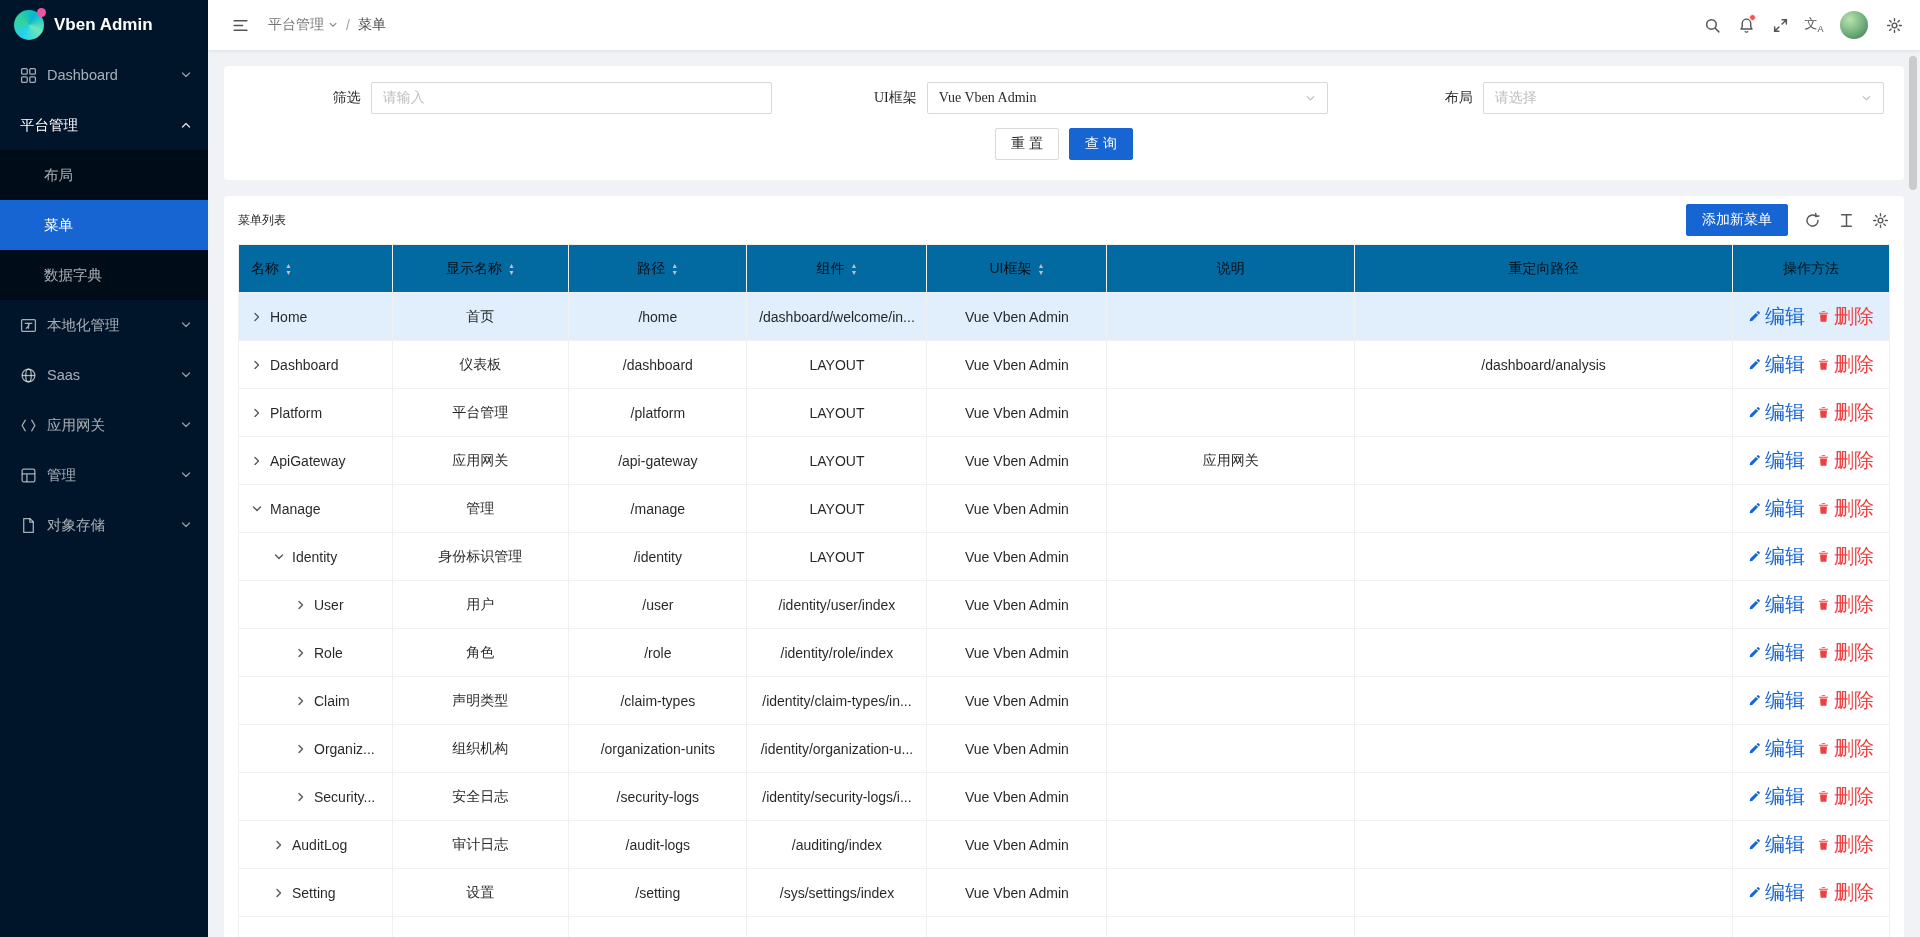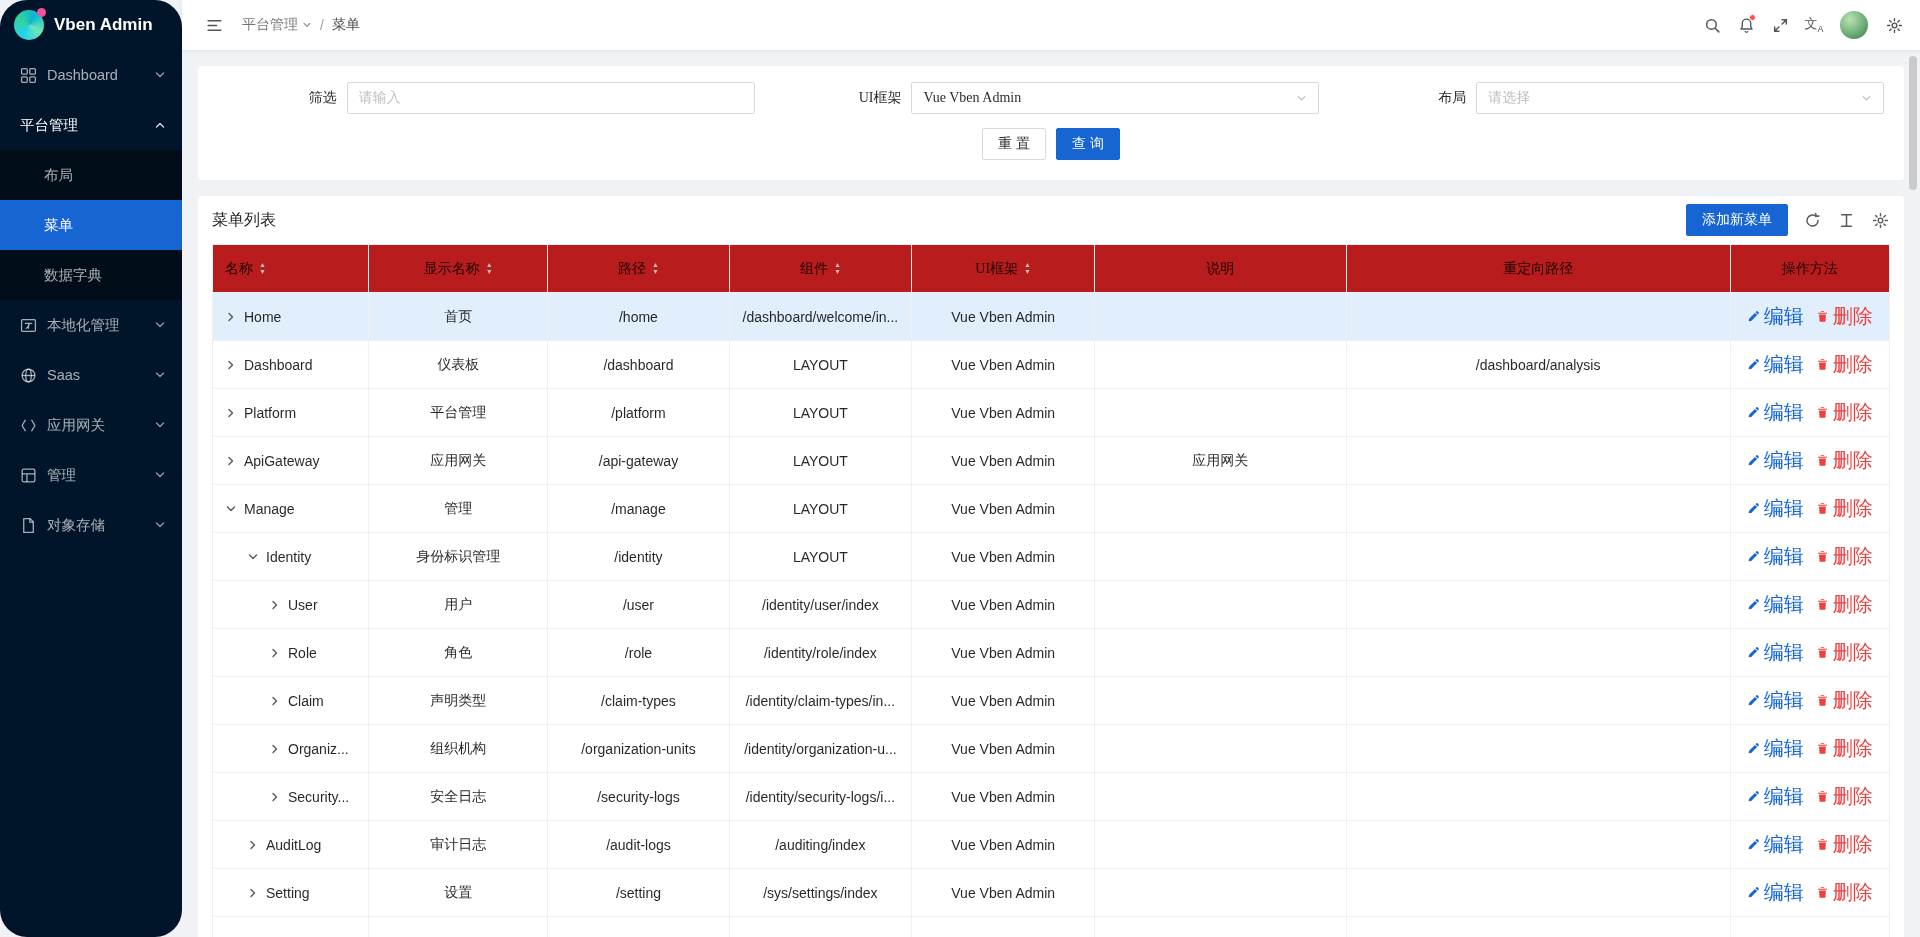--- a/index.html
+++ b/index.html
@@ -1,21 +1,21 @@
 <!DOCTYPE html>
 <html style="--primary: #1765d2; --sidebar-bg: #001529; --sidebar-sub-bg: #000c17; --danger: #f03e3e; --row-hl: #e1effc;"><head>
 <meta charset="utf-8">
 <style>
   * { margin:0; padding:0; box-sizing:border-box; }
   html,body { width:1920px; height:937px; overflow:hidden; }
   body { font-family:"Liberation Sans","DejaVu Sans",sans-serif; font-size:14px; color:rgba(0,0,0,.85); background:#f0f2f5; }
   .app { display:flex; width:100%; height:100%; }
 
   
-  .sidebar { width:182px; background:var(--sidebar-bg,#001529); color:rgba(255,255,255,.65); flex-shrink:0; display:flex; flex-direction:column;border-radius:27px; }
+  .sidebar { width:208px; background:var(--sidebar-bg,#001529); color:rgba(255,255,255,.65); flex-shrink:0; display:flex; flex-direction:column; }
   .logo-row { height:50px; display:flex; align-items:center; padding:0 14px; gap:10px; cursor:pointer; }
   .logo-mark { width:30px; height:30px; border-radius:50%; flex-shrink:0; position:relative;
     background: conic-gradient(from 210deg,#22d3ee,#34d399,#06b6d4,#6ee7b7,#22d3ee); }
   .logo-mark::after { content:""; position:absolute; top:-2px; right:-2px; width:9px; height:9px; border-radius:50%; background:#f0529c; }
   .logo-text { color:#fff; font-size:17px; font-weight:bold; white-space:nowrap; }
   .side-item { height:50px; display:flex; align-items:center; padding:0 16px 0 20px; gap:10px; cursor:pointer; font-size:14.5px; }
   .side-item.expanded { color:#fff; }
   .side-icon { width:17px; height:17px; display:inline-flex; flex-shrink:0; }
   .side-icon svg { width:100%; height:100%; }
   .side-label { flex:1; white-space:nowrap; }
@@ -60,28 +60,28 @@
   .sel-placeholder { color:#bfbfbf; }
   .sel-chev { display:inline-flex; width:11px; height:11px; color:#bfbfbf; }
   .sel-chev svg { width:100%; height:100%; }
   .filter-actions { display:flex; justify-content:center; gap:10px; margin-top:14px; }
   .btn { height:32px; padding:0 15px; border:1px solid #d9d9d9; background:#fff; border-radius:2px; font-size:14px; cursor:pointer; color:rgba(0,0,0,.85); font-family:inherit; white-space:nowrap; }
   .btn.primary { background:var(--primary,#1765d2); border-color:var(--primary,#1765d2); color:#fff; }
 
   
   .table-card { padding:0 14px; }
   .table-toolbar { height:48px; display:flex; align-items:center; justify-content:space-between; }
-  .tt-title { font-size:16px; font-weight:500; color:rgba(0,0,0,.88); }
+  .tt-title { font-size:12px; font-weight:500; color:rgba(0,0,0,.88); }
   .tt-actions { display:flex; align-items:center; gap:14px; }
   .tool-icon { width:20px; height:20px; display:inline-flex; align-items:center; justify-content:center; color:#595959; cursor:pointer; }
   .tool-icon svg { width:17px; height:17px; }
 
   table { width:100%; border-collapse:collapse; table-layout:fixed; }
   th,td { border:1px solid #f0f0f0; font-size:14px; text-align:center; padding:0 6px; height:48px; overflow:hidden; white-space:nowrap; }
-  thead th { background:#b91c1c; font-weight:500; color:rgba(0,0,0,.85);font-family:Liberation Serif, serif; }
+  thead th { background:#0369a1; font-weight:500; color:rgba(0,0,0,.85); }
   th.c-name, td.c-name { text-align:left; padding-left:12px; }
   .th-wrap { display:inline-flex; align-items:center; gap:4px; }
   .sorter { display:inline-flex; flex-direction:column; line-height:1; margin-left:2px; color:#bfbfbf; font-size:7px; cursor:pointer; }
   .sorter i { font-style:normal; height:7px; display:block; }
   .name-wrap { display:flex; align-items:center; gap:7px; }
   .caret { width:12px; height:12px; display:inline-flex; color:#595959; cursor:pointer; flex-shrink:0; }
   .caret svg { width:100%; height:100%; }
   .caret.right svg { transform:rotate(-90deg); }
   tr.hl td { background:var(--row-hl,#e1effc); }
   .link { display:inline-flex; align-items:center; gap:4px; cursor:pointer; font-size:20px;justify-content:center; }

